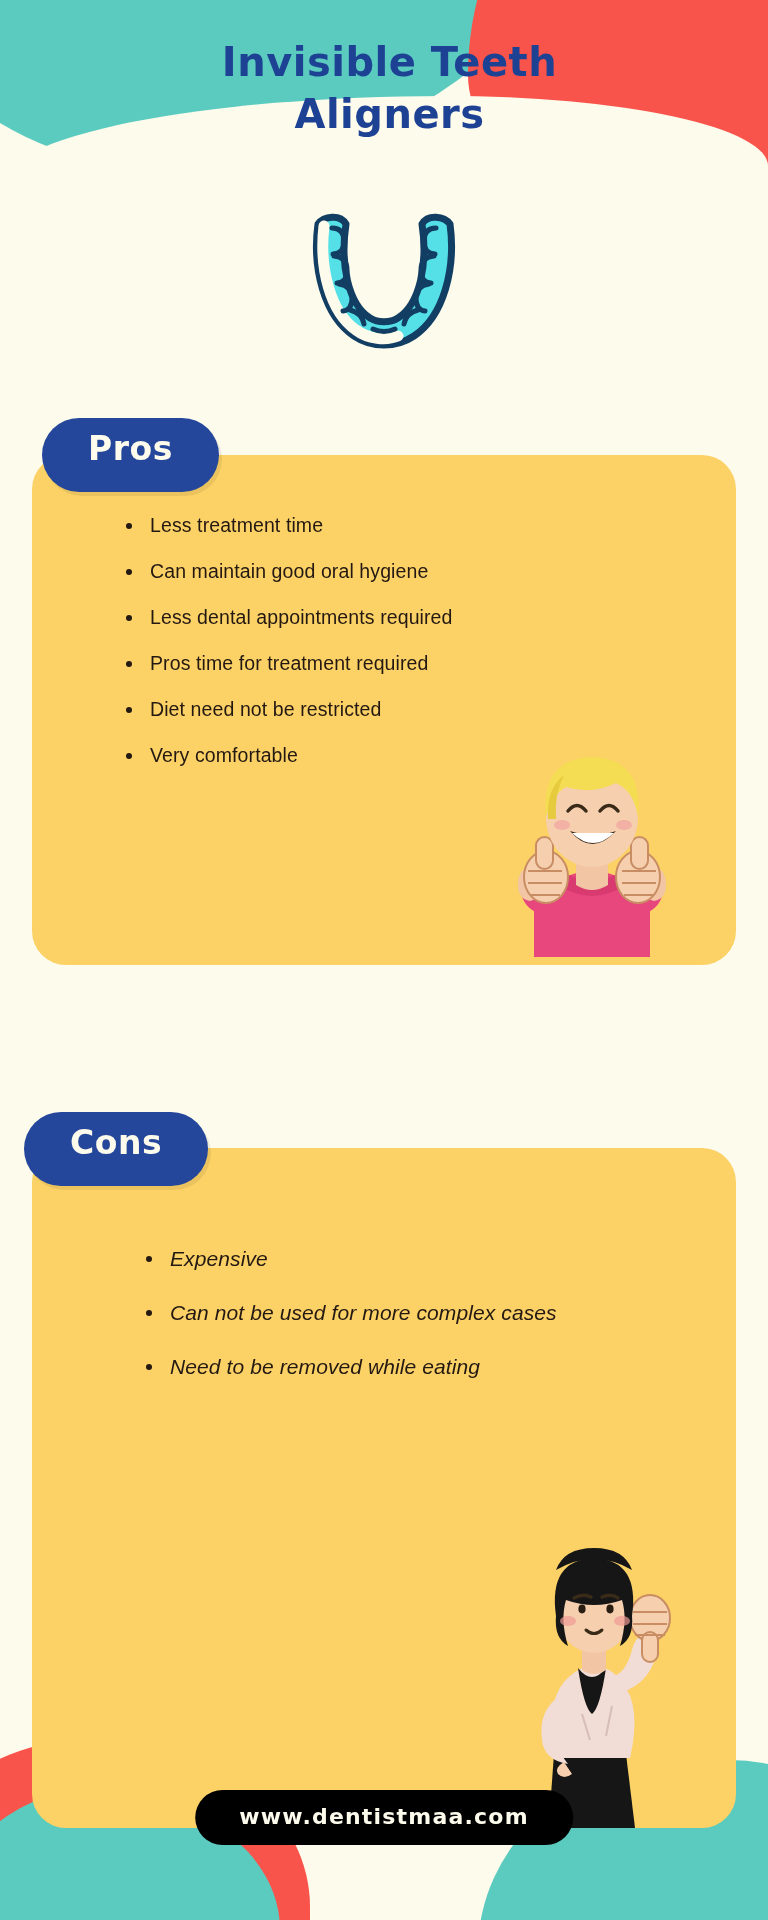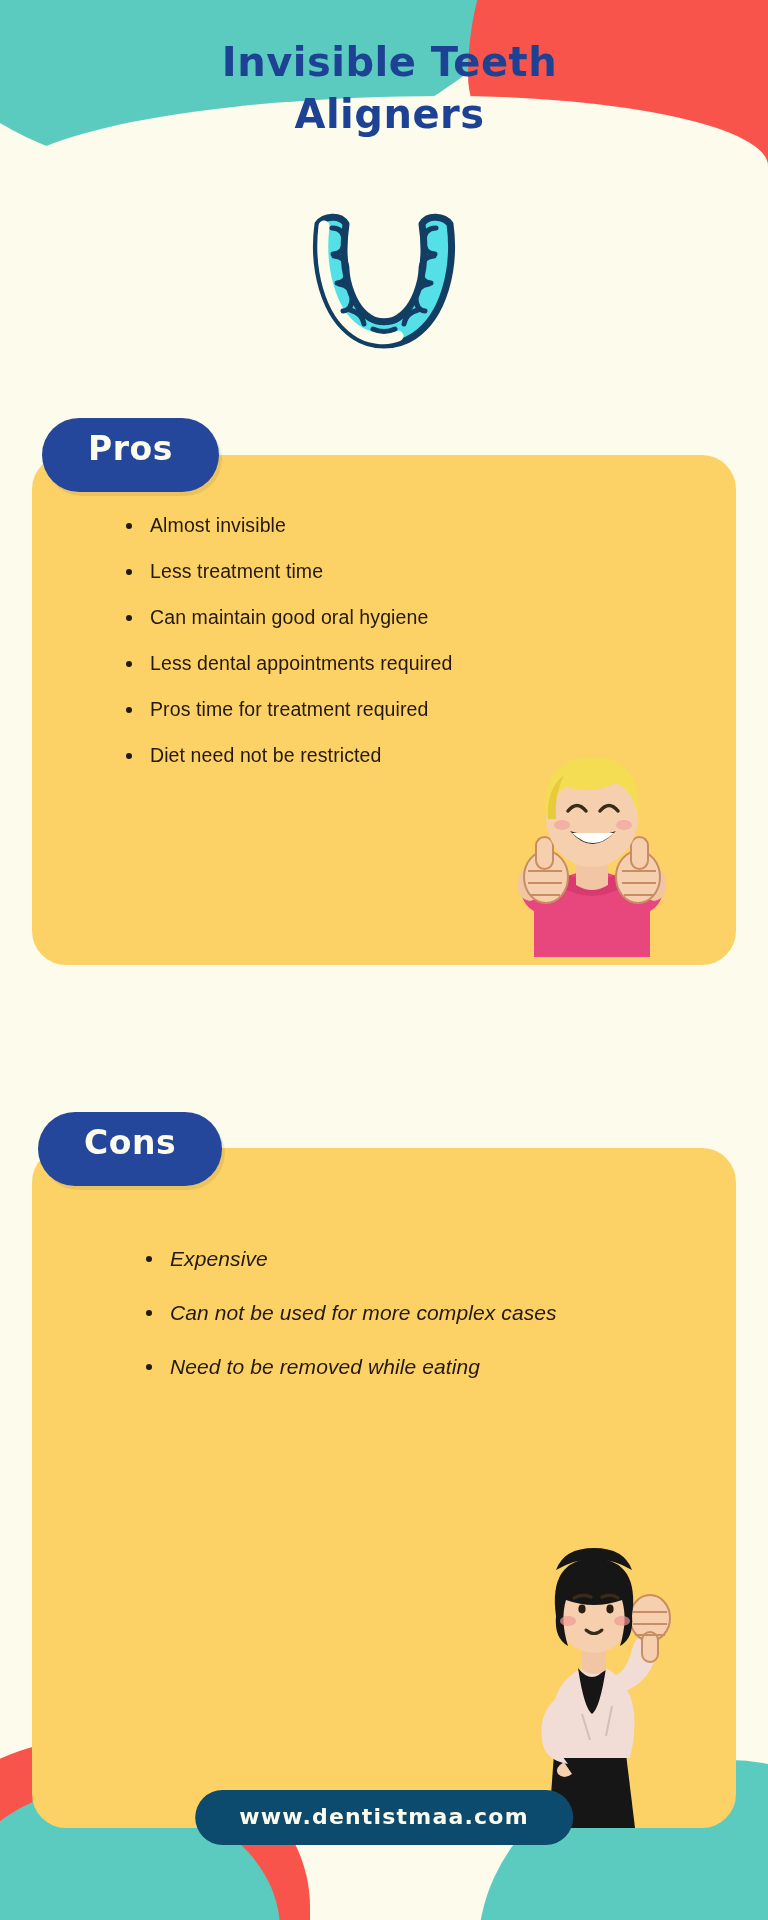--- a/index.html
+++ b/index.html
@@ -94,21 +94,21 @@
     color:#FDFBEC;
     border-radius:40px;
     font-family:"DejaVu Sans", sans-serif;
     font-weight:bold;
     font-size:33px;
     padding:11px 46px 24px 46px;
     letter-spacing:0.5px;
     box-shadow:3px 4px 0 rgba(0,0,0,0.07);
   }
   #pros-badge { left:42px; top:418px; }
-  #cons-badge { left:38px; top:1112px; }
+  #cons-badge { left:24px; top:1112px; }
 
   ul.list { list-style:none; position:relative; z-index:6; }
   #pros-list { margin:58px 0 0 92px; }
   #cons-list { margin:98px 0 0 112px; }
   ul.list li {
     position:relative;
     color:#231812;
     font-size:19.5px;
     line-height:25px;
     padding-left:26px;
@@ -131,21 +131,21 @@
   }
   #cons-illustration {
     position:absolute; right:26px; bottom:-8px;
     width:240px; height:290px; z-index:6;
   }
 
   
   #footer-pill {
     position:absolute; left:50%; transform:translateX(-50%);
     bottom:75px;
-    background:#0c4a6e;
+    background:#000000;
     border-radius:40px;
     padding:14px 44px 16px 44px;
     z-index:9;
   }
   #footer-pill span {
     font-family:"DejaVu Sans", sans-serif;
     font-weight:bold;
     color:#FDFBEC;
     font-size:22px;
     letter-spacing:1.2px;
@@ -186,26 +186,26 @@
         <path d="M135 72 q-13 2 -13 14 q0 12 9 13"></path>
         <path d="M124 98 q-12 3 -14 14"></path>
         <path d="M79 117 q11 5 22 0"></path>
       </g>
     </svg>
   </div>
 
   <div class="badge" id="pros-badge">Pros</div>
   <div class="card" id="pros-card">
     <ul class="list" id="pros-list">
-      <li>Almost invisible</li>
       <li>Less treatment time</li>
       <li>Can maintain good oral hygiene</li>
       <li>Less dental appointments required</li>
       <li>Pros time for treatment required</li>
       <li>Diet need not be restricted</li>
+      <li>Very comfortable</li>
     </ul>
 
     <div id="pros-illustration">
       <svg viewBox="0 0 240 240" width="240" height="240">
 
         <path d="M62 232 L62 186 q0 -24 24 -32 l34 -11 l34 11 q24 8 24 32 l0 46 Z" fill="#E8477E"></path>
         <path d="M86 160 q34 22 68 0 l-6 -12 q-28 14 -56 0 Z" fill="#D93A6F"></path>
 
         <path d="M104 138 h32 v22 q-16 10 -32 0 Z" fill="#F2C6A4"></path>
 

